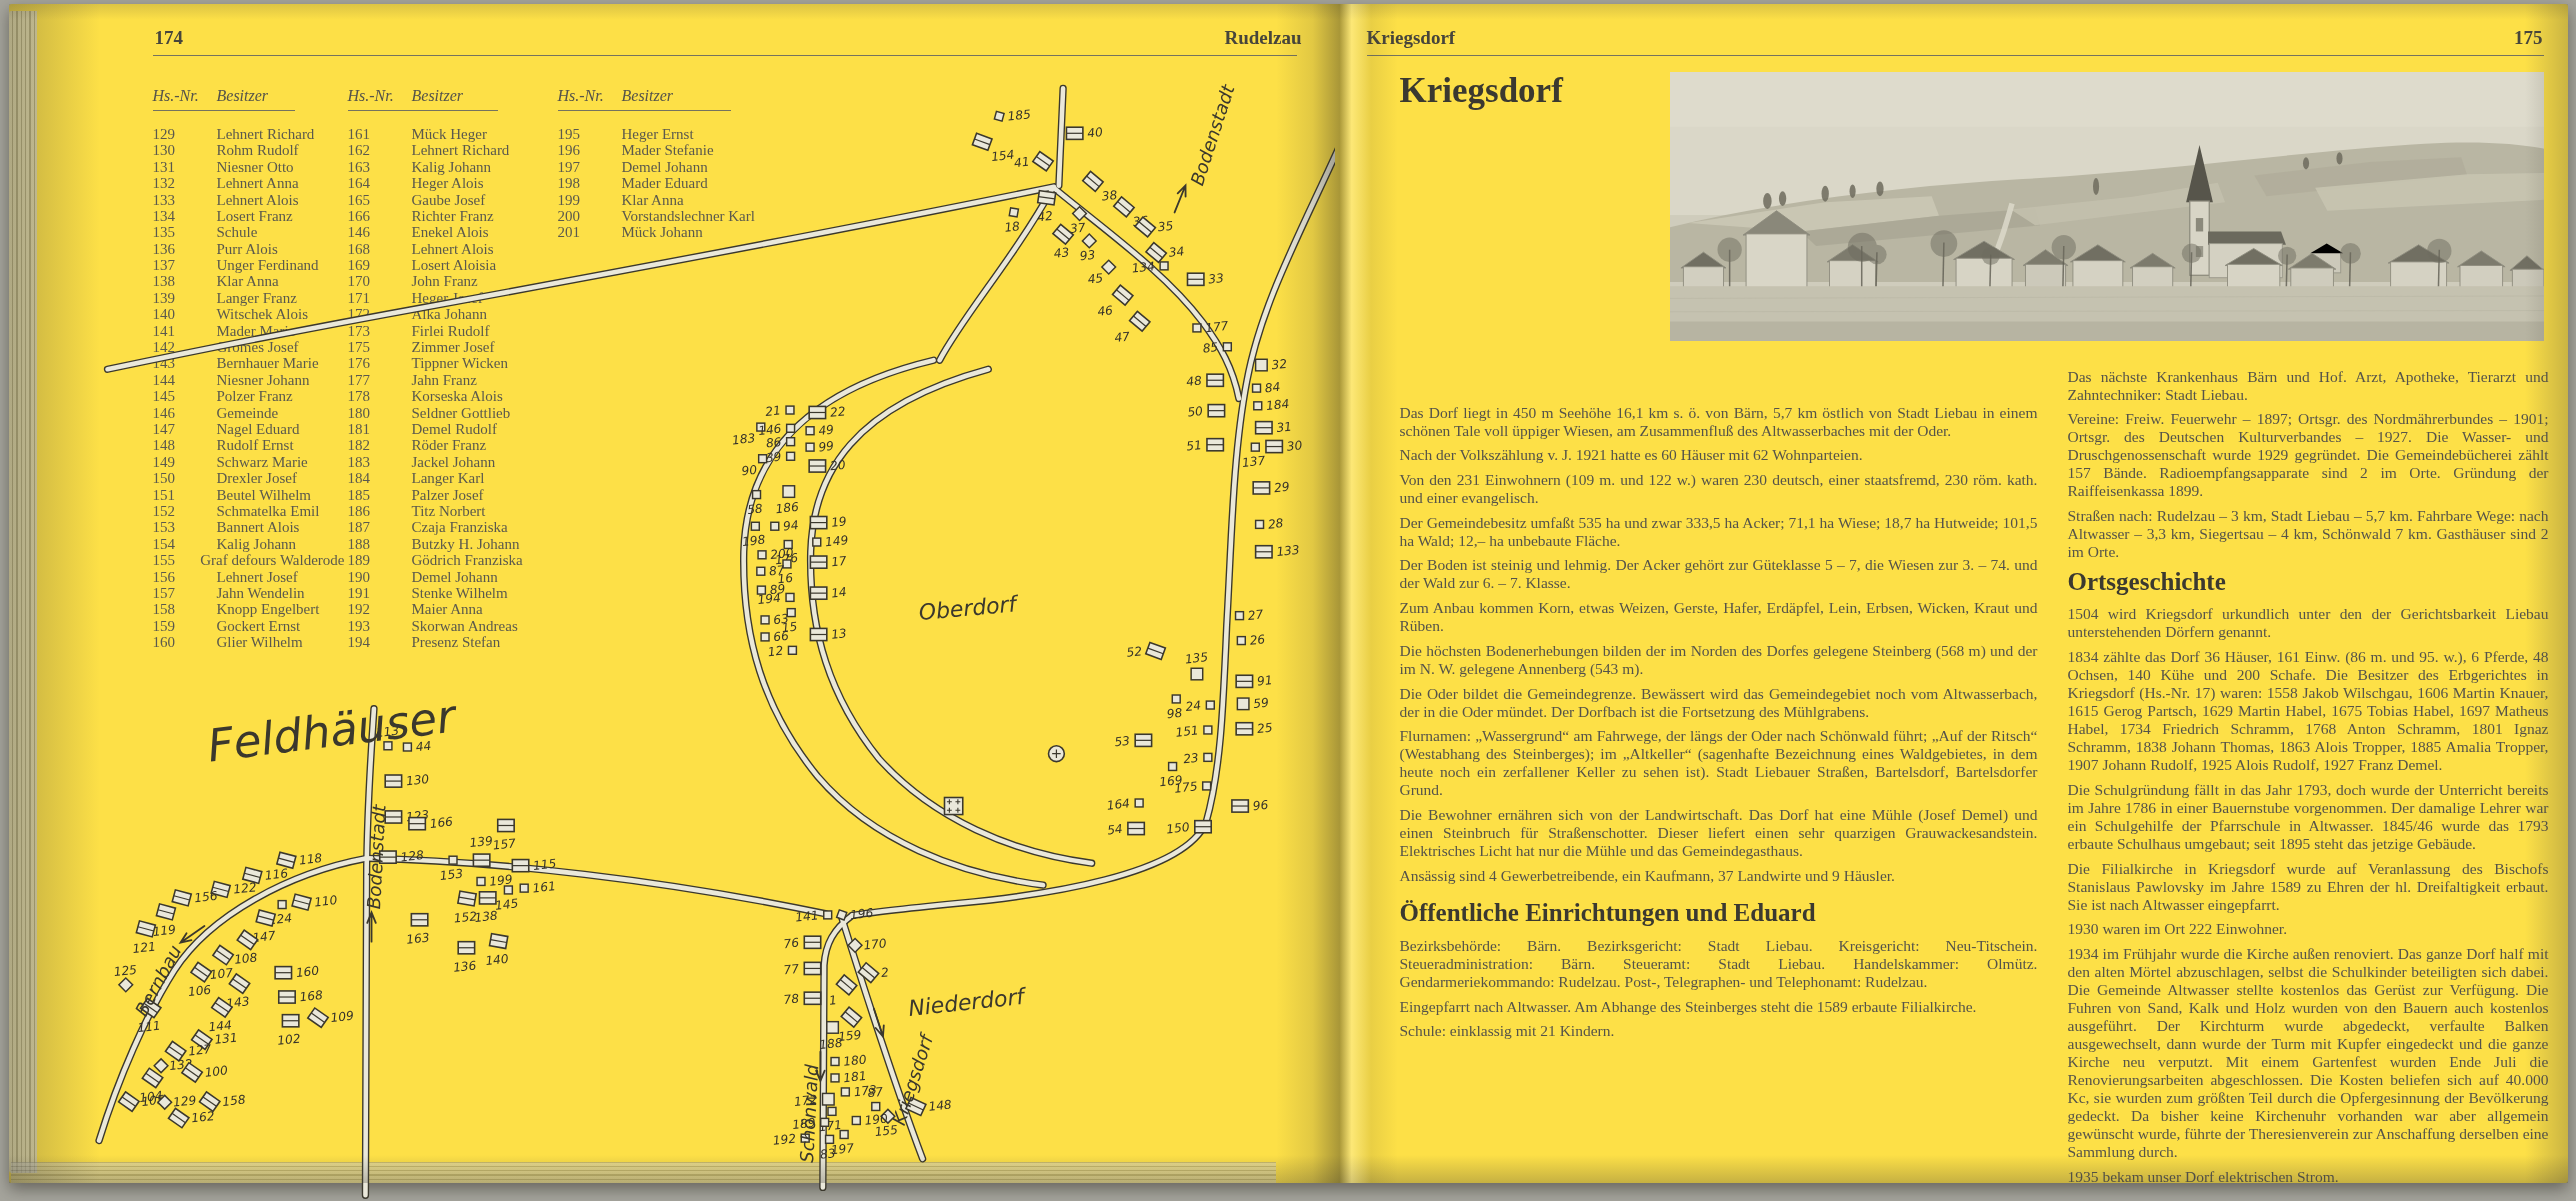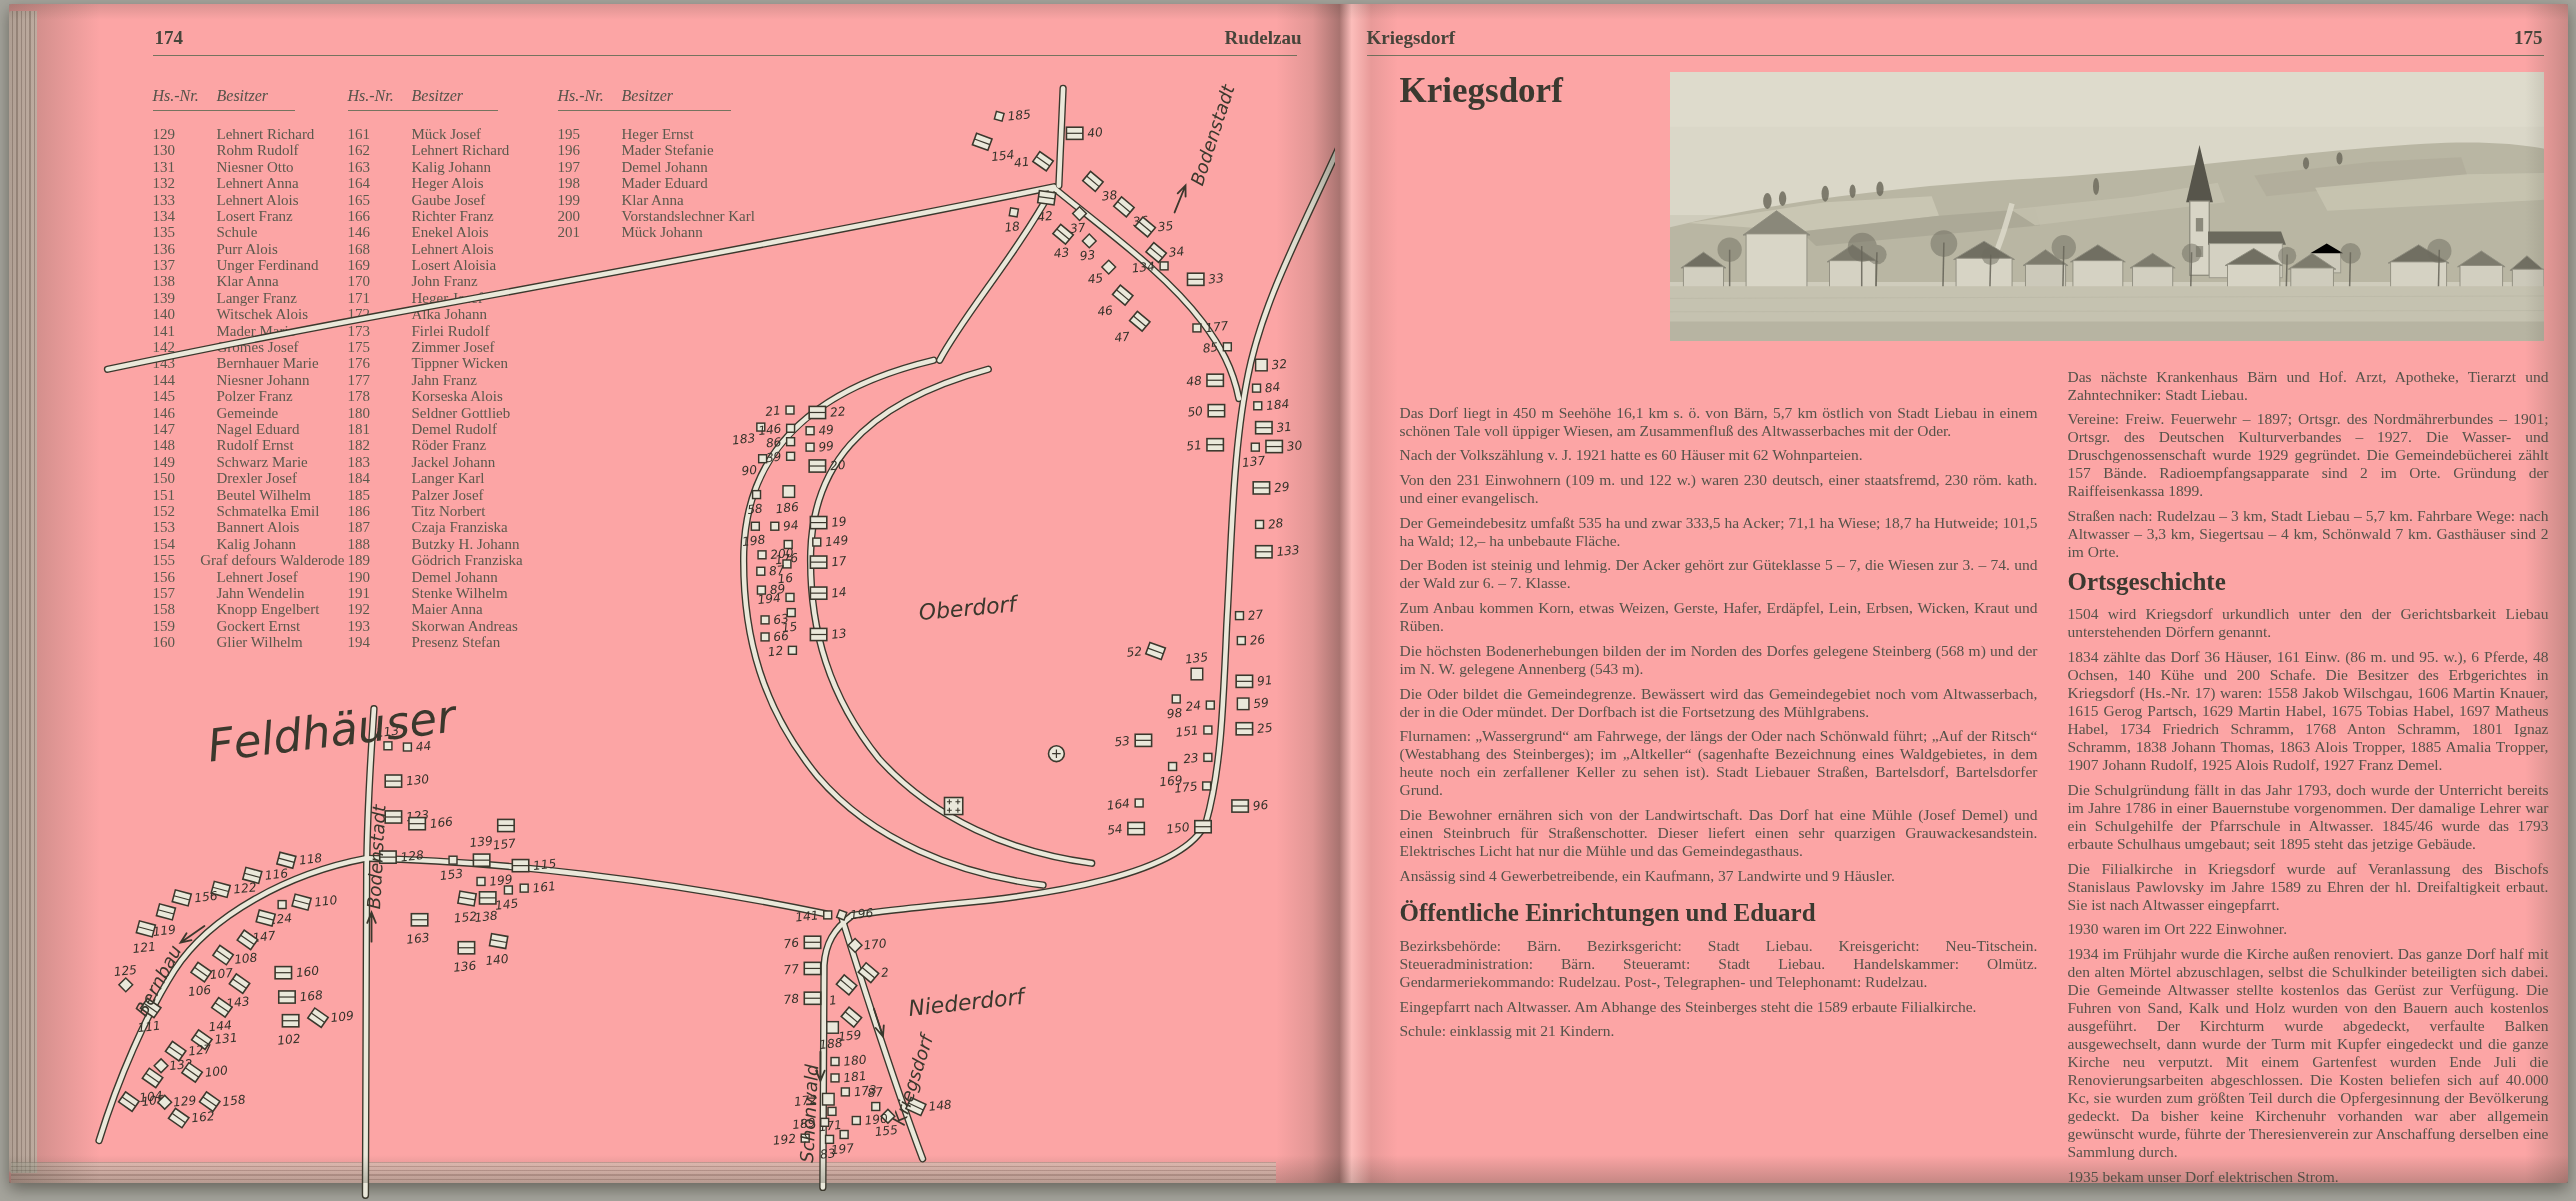--- a/index.html
+++ b/index.html
@@ -1,18 +1,18 @@
 <!DOCTYPE html>
 <html style="font-size:9.7px"><head>
 <meta charset="utf-8">
 <style>
   html,body{margin:0;padding:0;}
   body{width:2576px;height:1202px;background:#a6a59d;position:relative;overflow:hidden;
        font-family:"Liberation Serif","DejaVu Serif",serif;}
-  .paper{position:absolute;left:8.5px;top:3.7px;width:2559px;height:1179px;background:#fca5a5;
+  .paper{position:absolute;left:8.5px;top:3.7px;width:2559px;height:1179px;background:#fde047;
          border-radius:3px;box-shadow:0 6px 16px rgba(40,38,30,.5);}
   .shade{position:absolute;pointer-events:none;}
   .shade-left{left:0;top:0;bottom:0;width:91px;border-radius:3px 0 0 3px;
     background:linear-gradient(90deg,rgba(70,67,55,.32),rgba(70,67,55,0));}
   .shade-right{right:0;top:0;bottom:0;width:43px;border-radius:0 3px 3px 0;
     background:linear-gradient(270deg,rgba(70,67,55,.28),rgba(70,67,55,0));}
   .shade-bottom{left:0;right:0;bottom:0;height:28px;
     background:linear-gradient(0deg,rgba(70,67,55,.30),rgba(70,67,55,0));}
   .shade-top{left:0;right:0;top:0;height:16px;
     background:linear-gradient(180deg,rgba(70,67,55,.18),rgba(70,67,55,0));}
@@ -202,21 +202,21 @@
   </div>
   <div class="tcol" id="col2">
     <div class="thead">
       <span class="nr">Hs.-Nr.</span>
       <span>Besitzer</span>
     </div>
       <div class="thead-rule"></div>
     <div class="tbody">
         <div class="trow">
           <span class="nr">161</span>
-          <span>Mück Josef</span>
+          <span>Mück Heger</span>
         </div>
         <div class="trow">
           <span class="nr">162</span>
           <span>Lehnert Richard</span>
         </div>
         <div class="trow">
           <span class="nr">163</span>
           <span>Kalig Johann</span>
         </div>
         <div class="trow">

